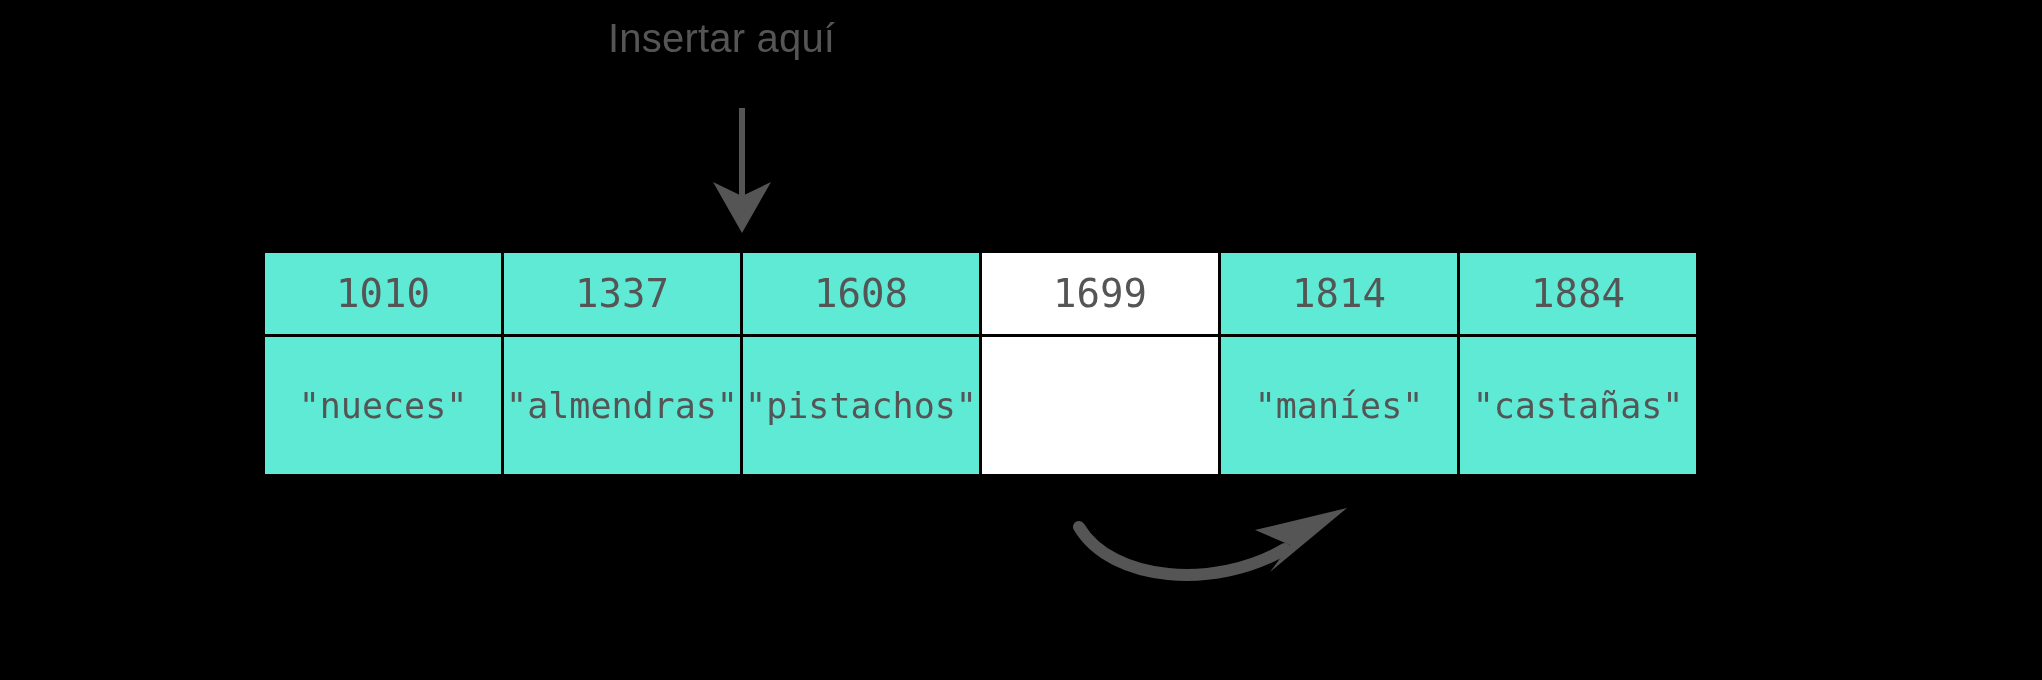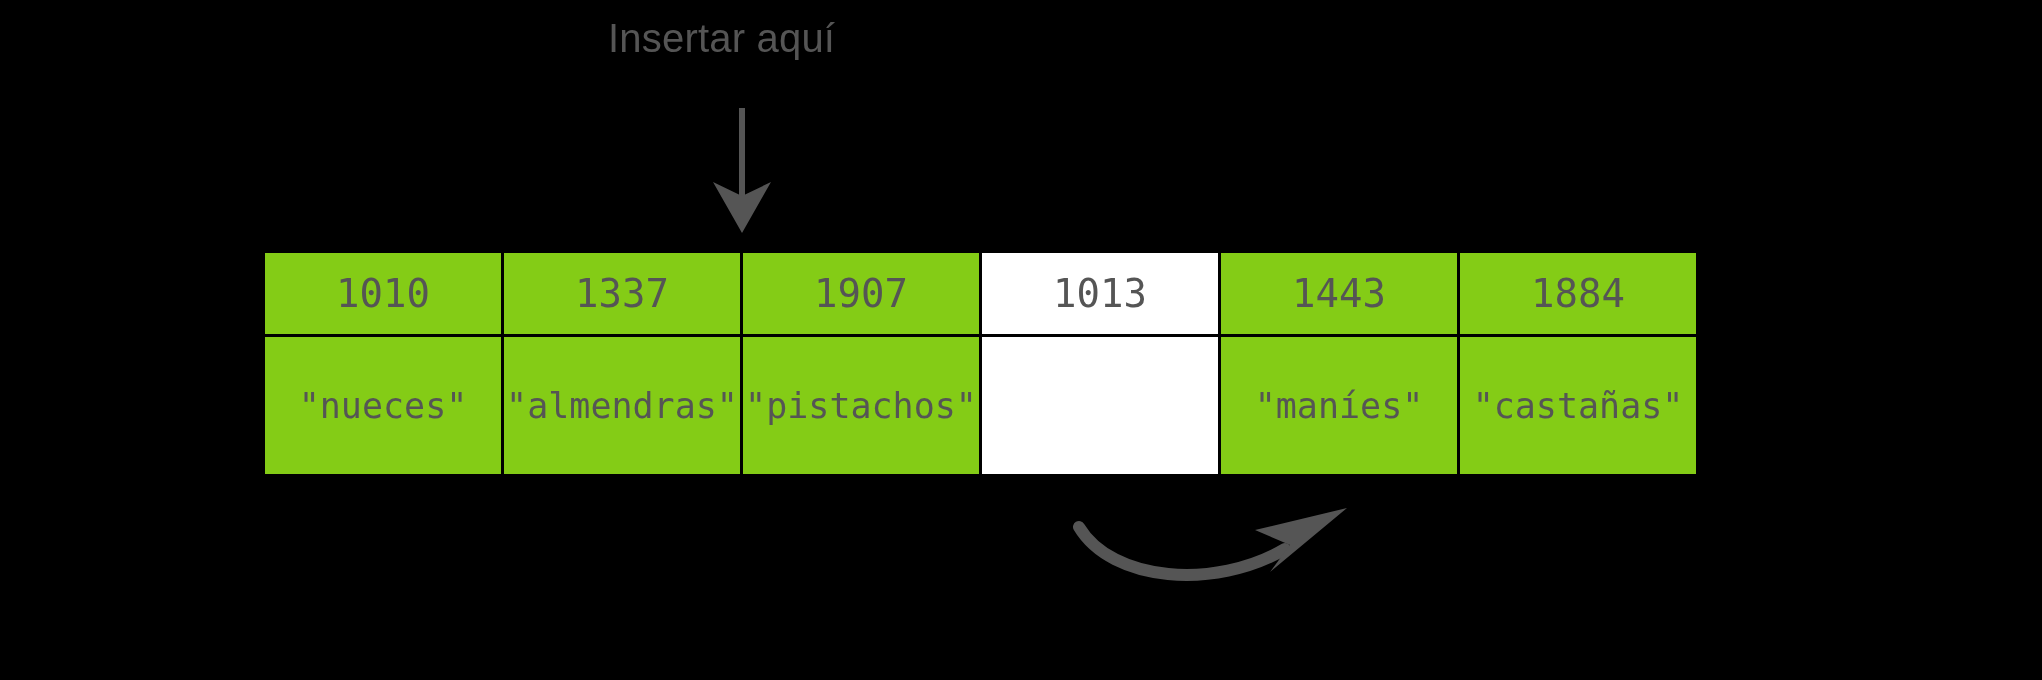--- a/index.html
+++ b/index.html
@@ -53,21 +53,21 @@
     table-layout: fixed;
   }
   .array-table td {
     border: 3px solid #000000;
     padding: 0;
     margin: 0;
     text-align: center;
     vertical-align: middle;
     font-family: "DejaVu Sans Mono", monospace;
     color: #555555;
-    background: #84cc16;
+    background: #5eead4;
     white-space: nowrap;
     overflow: hidden;
   }
   .array-table col {
     width: 239px;
   }
   .row-index td {
     height: 81px;
     font-size: 39px;
     letter-spacing: 0px;
@@ -106,23 +106,23 @@
         <col>
         <col>
         <col>
         <col>
         <col>
     </colgroup>
     <tbody>
       <tr class="row-index">
         <td>1010</td>
         <td>1337</td>
-        <td>1907</td>
-        <td class="empty-cell">1013</td>
-        <td>1443</td>
+        <td>1608</td>
+        <td class="empty-cell">1699</td>
+        <td>1814</td>
         <td>1884</td>
       </tr>
       <tr class="row-value">
         <td>"nueces"</td>
         <td>"almendras"</td>
         <td>"pistachos"</td>
         <td class="empty-cell"></td>
         <td>"maníes"</td>
         <td>"castañas"</td>
       </tr>

